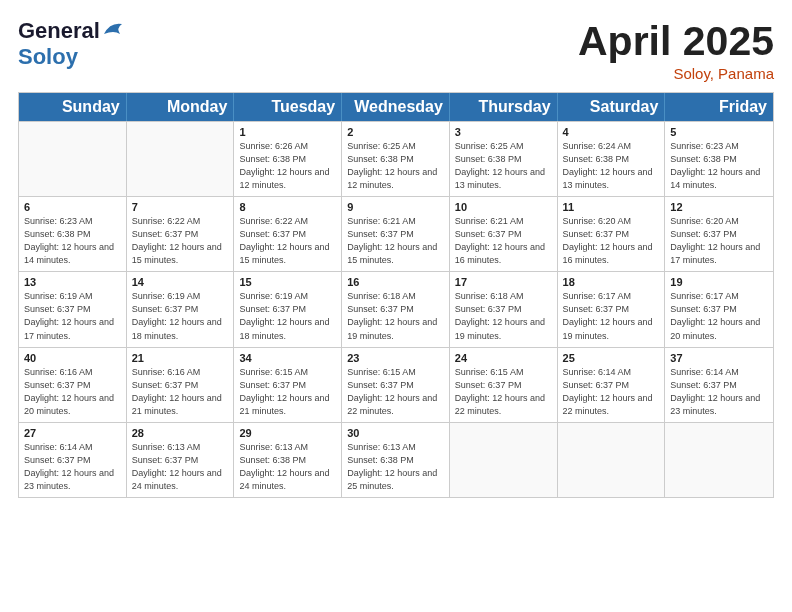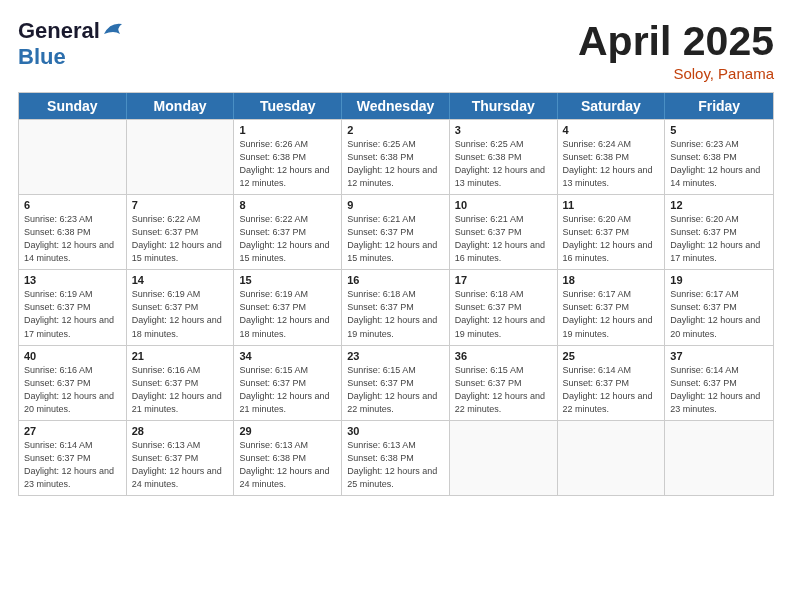--- a/index.html
+++ b/index.html
@@ -51,23 +51,23 @@
       border: 1px solid #ccc;
     }
     .cal-header-row {
       display: grid;
       grid-template-columns: repeat(7, 1fr);
       background: #2c6fad;
     }
     .cal-header-cell {
       color: #fff;
       font-weight: bold;
-      font-size: 14px;
+      font-size: 16px;
       padding: 5px 6px;
-      text-align: center;
+      text-align: right;
       border-right: 1px solid #4a8fc4;
     }
     .cal-header-cell:last-child {
       border-right: none;
     }
     .cal-body {
       display: flex;
       flex-direction: column;
       flex: 1;
     }
@@ -111,21 +111,21 @@
 <div class="page">
   <div class="header">
     <div class="logo">
       <div class="logo-line">
         <span style="font-size:22px;font-weight:bold;color:#1a1a2e;">General</span>
         <svg width="22" height="18" viewBox="0 0 22 18" style="margin-left:2px;margin-top:-4px;">
           <path d="M2 14 Q8 2 20 4 Q14 8 18 14 Q12 10 2 14Z" fill="#2c6fad"></path>
         </svg>
       </div>
       <div>
-        <span style="font-size:22px;font-weight:bold;color:#2c6fad;">Blue</span>
+        <span style="font-size:22px;font-weight:bold;color:#2c6fad;">Soloy</span>
       </div>
     </div>
     <div class="title-area">
       <div class="month-title">April 2025</div>
       <div class="subtitle">Soloy, Panama</div>
     </div>
   </div>
 
   <div class="calendar">
     <div class="cal-header-row">
@@ -279,21 +279,21 @@
 Sunset: 6:37 PM
 Daylight: 12 hours and 21 minutes.</div>
           </div>
           <div class="cal-cell">
             <span class="day-num">23</span>
             <div class="day-info" style="white-space: pre-line;">Sunrise: 6:15 AM
 Sunset: 6:37 PM
 Daylight: 12 hours and 22 minutes.</div>
           </div>
           <div class="cal-cell">
-            <span class="day-num">36</span>
+            <span class="day-num">24</span>
             <div class="day-info" style="white-space: pre-line;">Sunrise: 6:15 AM
 Sunset: 6:37 PM
 Daylight: 12 hours and 22 minutes.</div>
           </div>
           <div class="cal-cell">
             <span class="day-num">25</span>
             <div class="day-info" style="white-space: pre-line;">Sunrise: 6:14 AM
 Sunset: 6:37 PM
 Daylight: 12 hours and 22 minutes.</div>
           </div>

